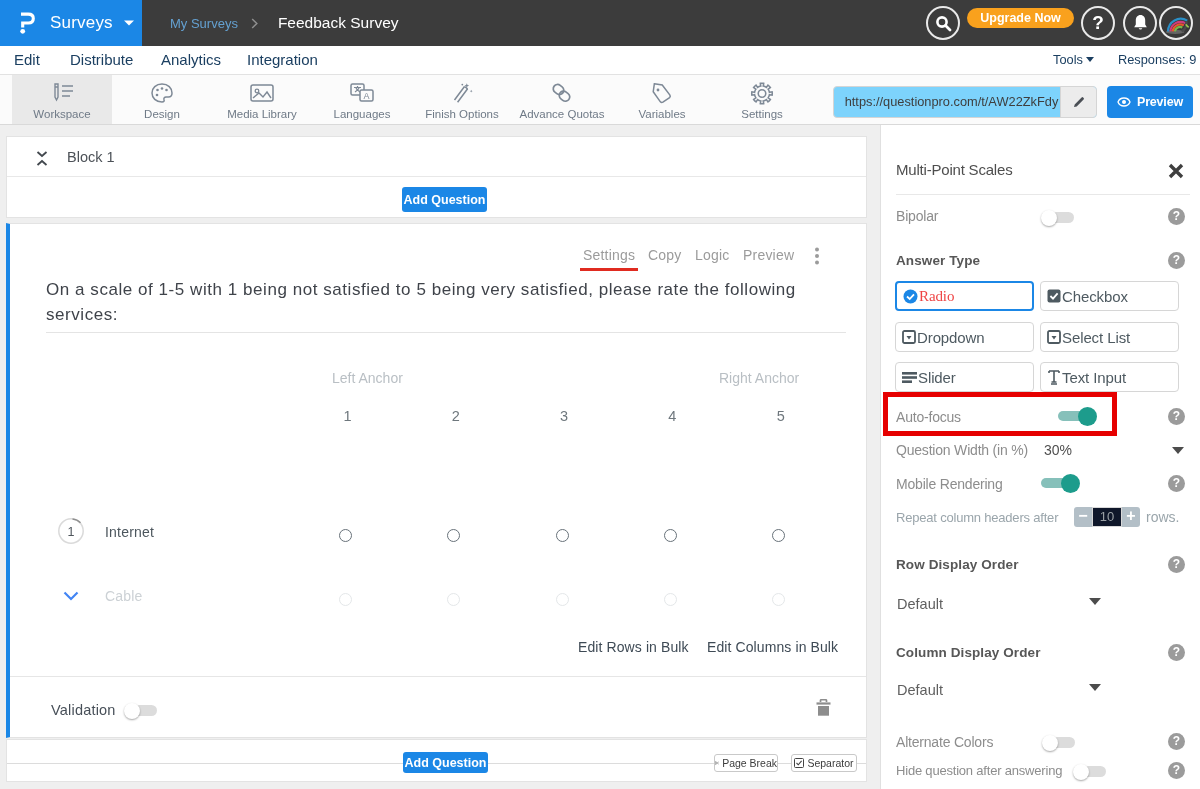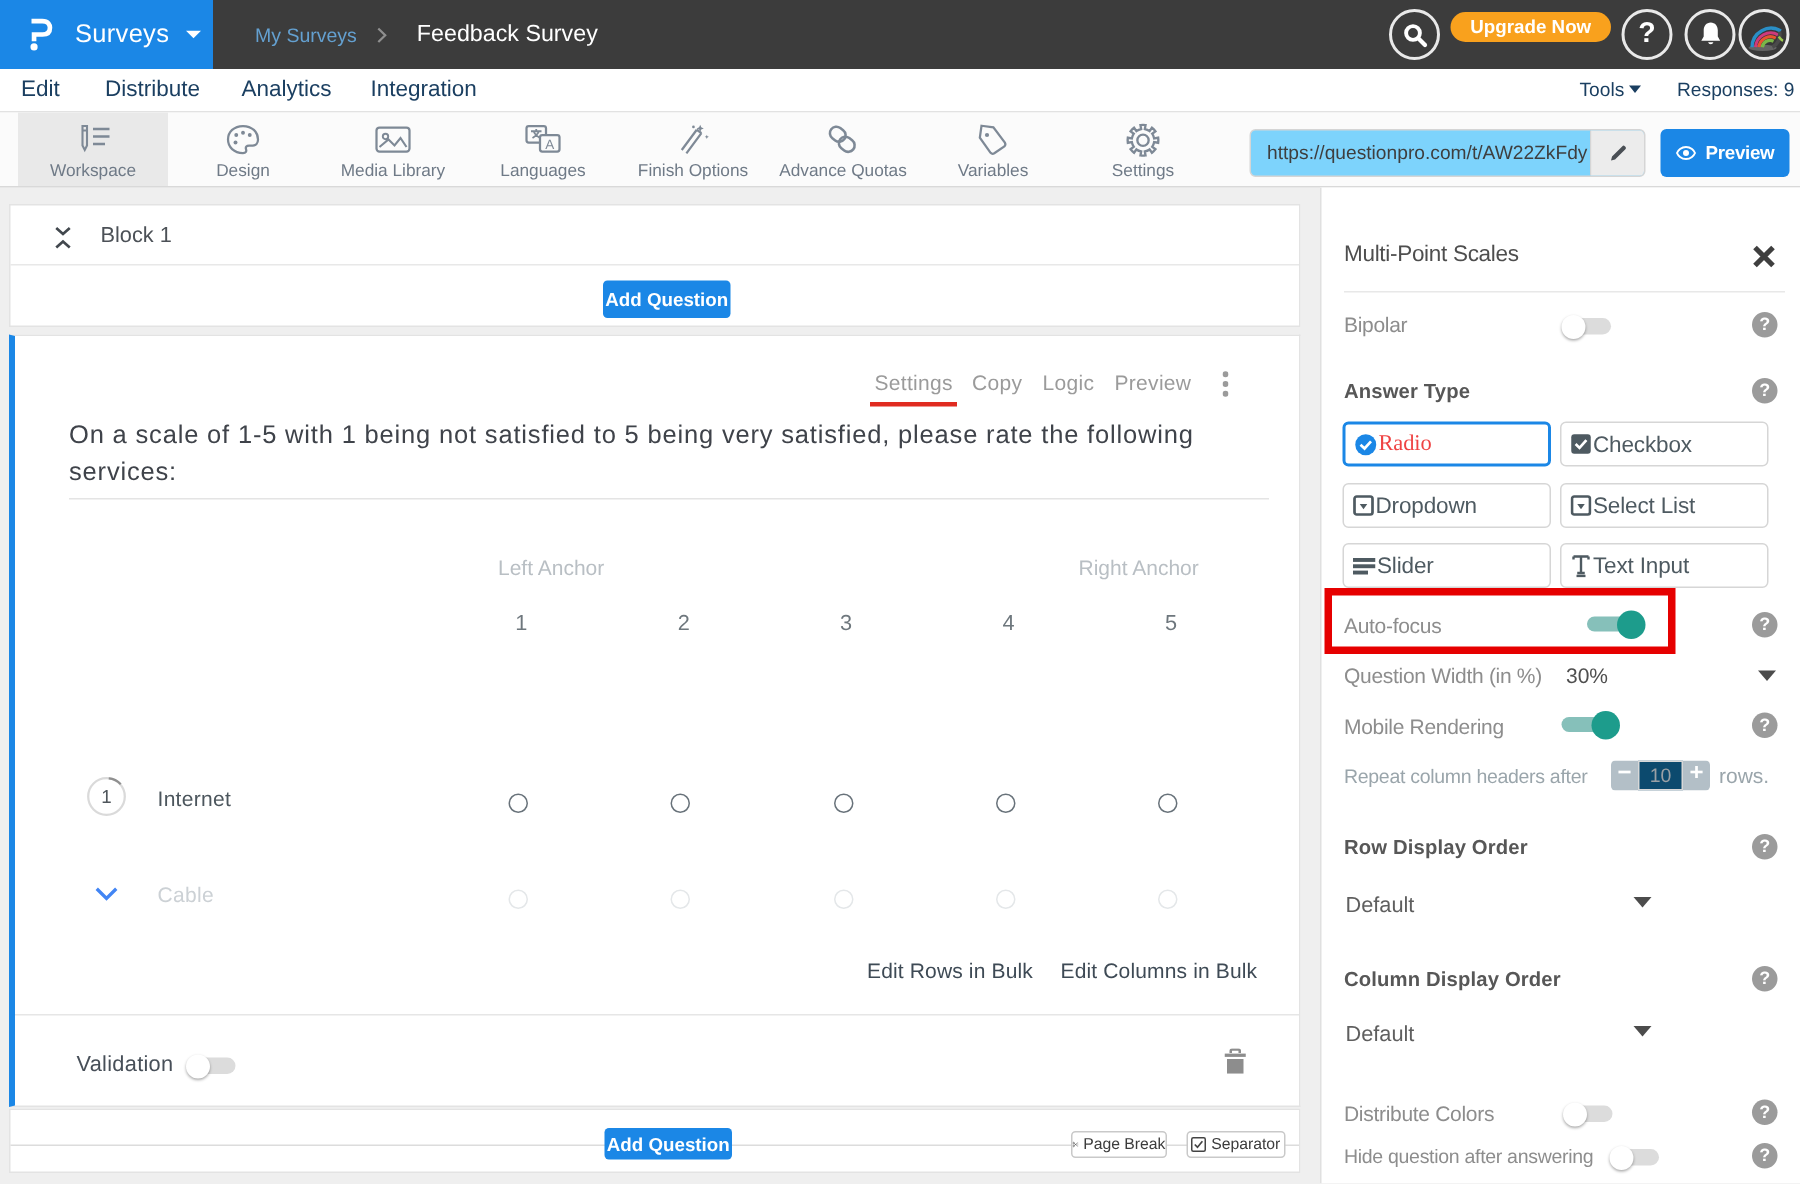--- a/index.html
+++ b/index.html
@@ -349,33 +349,33 @@
     <div class="abs" style="left:1044px;top:442px;font-size:14px;color:#4f4f4f">30%</div>
     <div class="abs caret" style="left:1172px;top:447px;border-top-color:#4c4c4c"></div>
     <div class="abs sblab" style="left:896px;top:476px">Mobile Rendering</div>
     <div class="togon" style="left:1041px;top:478px">
       <div class="knob"></div>
     </div>
     <div class="qhelp" style="top:475px">?</div>
     <div class="abs sblab" style="left:896px;top:510px;color:#9aa5ab;font-size:13px">Repeat column headers after</div>
     <div class="abs" style="left:1074px;top:507px;width:66px;height:20px;display:flex;border-radius:3px;overflow:hidden;">
 <div style="width:18px;background:#b3bfc7;color:#fff;text-align:center;line-height:18px;font-weight:bold;">−</div>
-<div style="width:30px;background:#0c4a6e;border:1px solid #d8d8d8;color:#9aa0a5;text-align:center;line-height:18px;font-size:13px;">10</div>
+<div style="width:30px;background:#0f172a;border:1px solid #d8d8d8;color:#9aa0a5;text-align:center;line-height:18px;font-size:13px;">10</div>
 <div style="width:18px;background:#b3bfc7;color:#fff;text-align:center;line-height:18px;font-weight:bold;">+</div>
     </div>
     <div class="abs" style="left:1146px;top:509px;font-size:14px;color:#9aa5ab">rows.</div>
     <div class="abs sbbold" style="left:896px;top:557px">Row Display Order</div>
     <div class="qhelp" style="top:556px">?</div>
     <div class="abs" style="left:897px;top:596px;font-size:14.5px;color:#5f5f5f">Default</div>
     <div class="abs caret" style="left:1089px;top:598px;border-top-color:#4c4c4c"></div>
     <div class="abs sbbold" style="left:896px;top:645px">Column Display Order</div>
     <div class="qhelp" style="top:644px">?</div>
     <div class="abs" style="left:897px;top:682px;font-size:14.5px;color:#5f5f5f">Default</div>
     <div class="abs caret" style="left:1089px;top:684px;border-top-color:#4c4c4c"></div>
-    <div class="abs sblab" style="left:896px;top:734px">Distribute Colors</div>
+    <div class="abs sblab" style="left:896px;top:734px">Alternate Colors</div>
     <div class="togoff" style="left:1044px;top:737px">
       <div class="knob"></div>
     </div>
     <div class="qhelp" style="top:733px">?</div>
     <div class="abs sblab" style="left:896px;top:763px;font-size:13px">Hide question after answering</div>
     <div class="togoff" style="left:1075px;top:766px">
       <div class="knob"></div>
     </div>
     <div class="qhelp" style="top:762px">?</div>
   </div>

